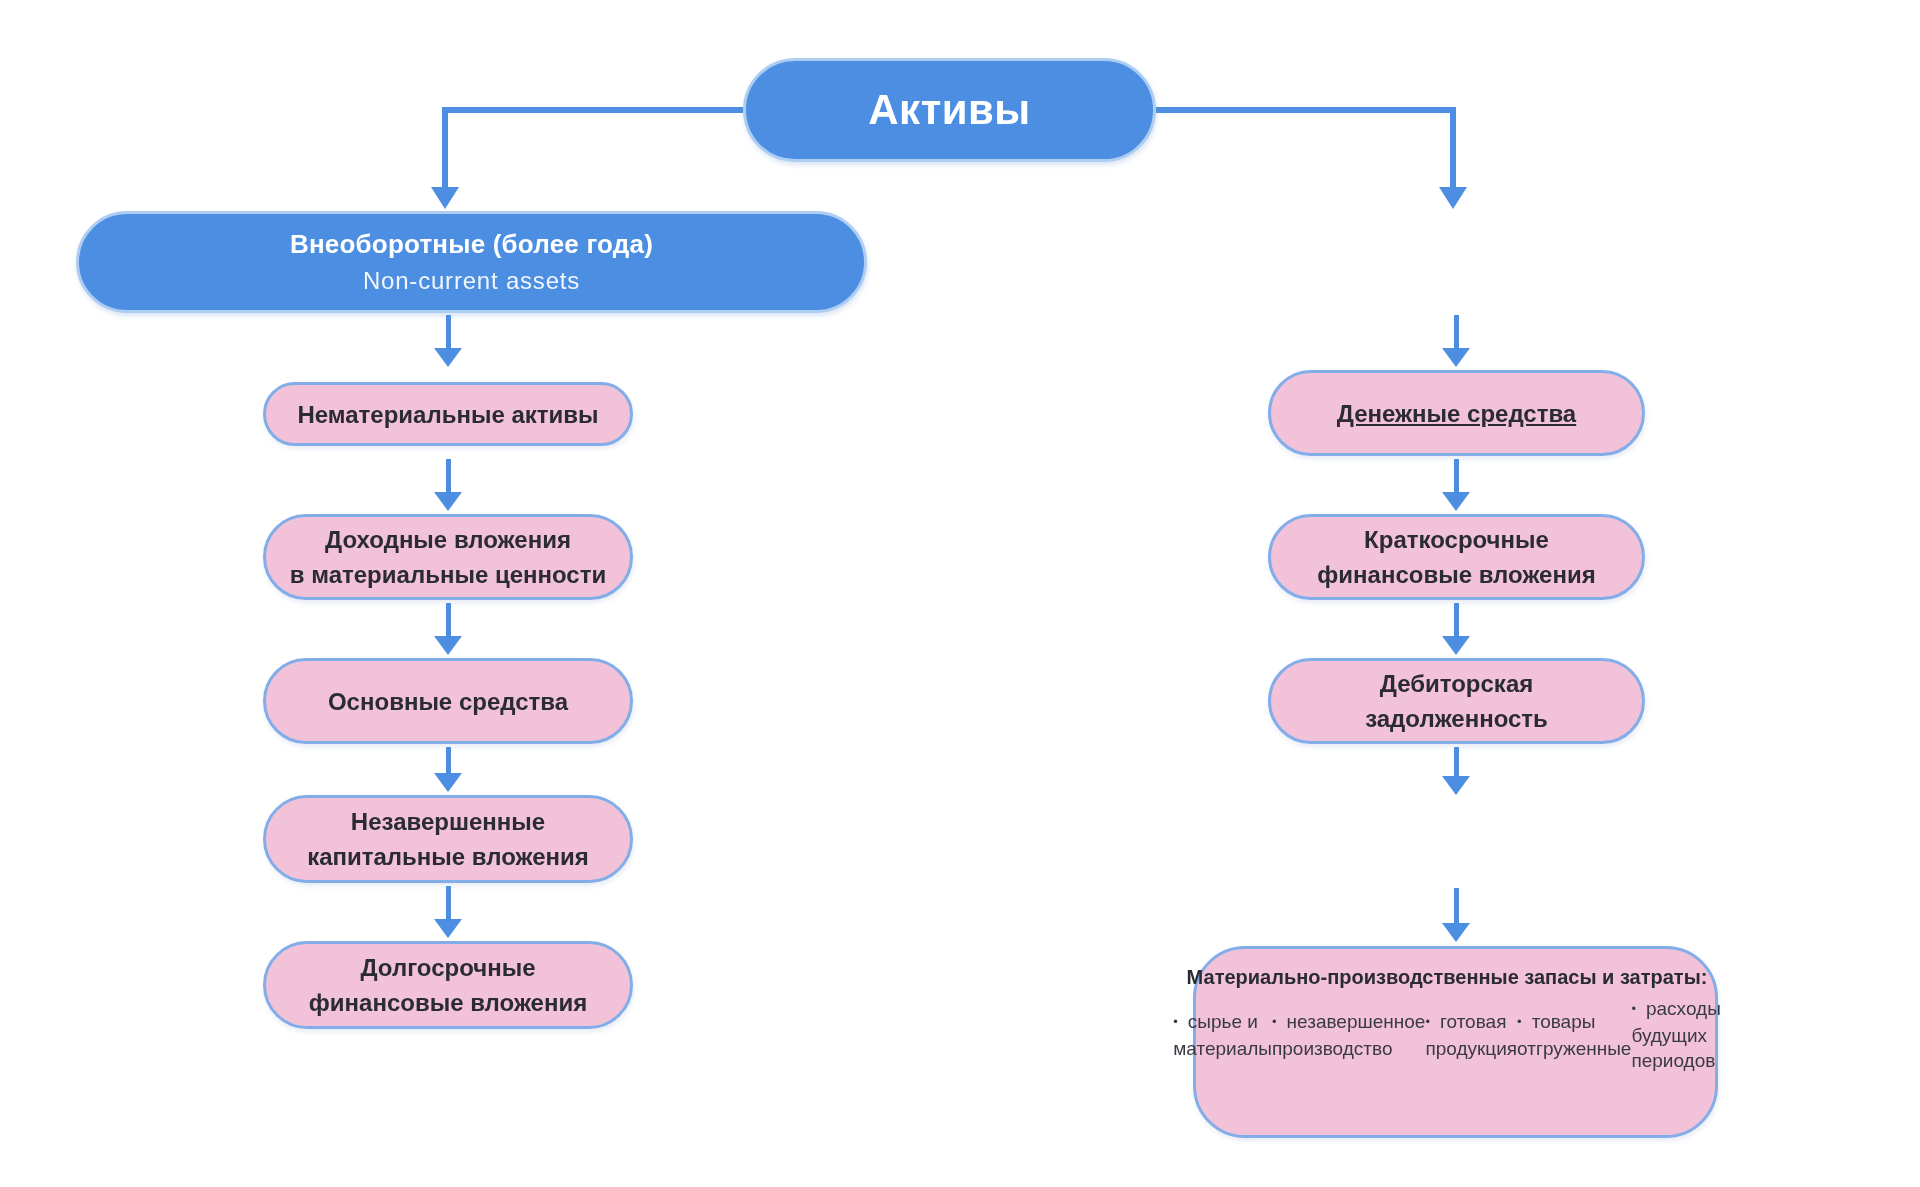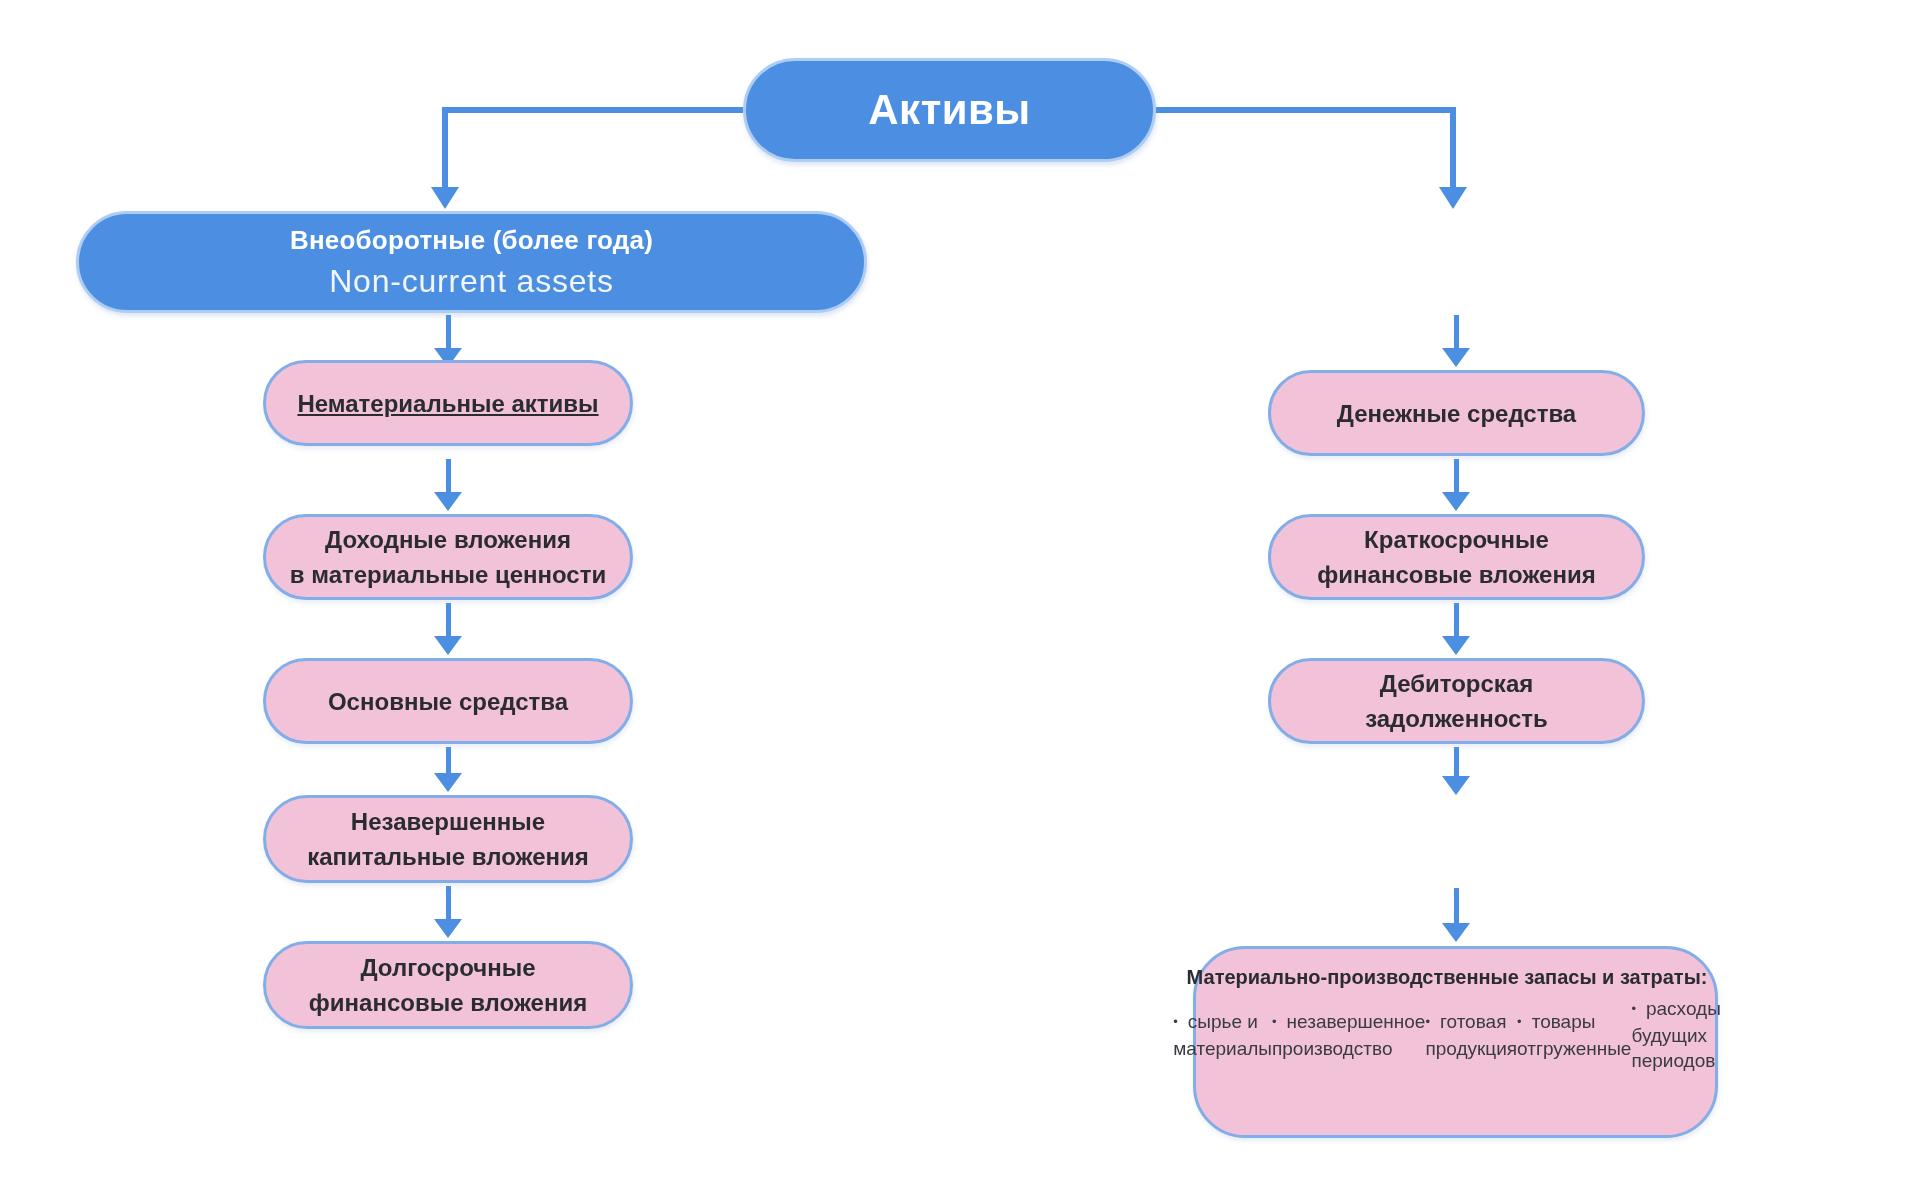--- a/index.html
+++ b/index.html
@@ -39,21 +39,21 @@
   .node.header {
     border-radius: 52px;
   }
   .header .h-title {
     font-weight: bold;
     font-size: 26px;
     letter-spacing: 0.2px;
   }
   .header .h-sub {
     font-weight: 300;
-    font-size: 32px;
+    font-size: 24px;
     color: rgba(255, 255, 255, 0.92);
     letter-spacing: 0.8px;
     margin-top: 7px;
   }
   .node.pink {
     background: var(--node-pink, #f2c3d8);
     border: 3px solid var(--node-pink-border, #83ade8);
     border-radius: 46px;
     color: var(--text-dark, #2b2b33);
     font-weight: bold;
@@ -161,21 +161,21 @@
   </div>
   <div class="v-arrow" style="left:434px;top:747px;height:45px;">
     <div class="shaft"></div>
     <div class="head"></div>
   </div>
   <div class="v-arrow" style="left:434px;top:886px;height:52px;">
     <div class="shaft"></div>
     <div class="head"></div>
   </div>
 
-  <div class="node pink" style="left:263px;top:360px;width:370px;height:86px;text-decoration:underline;">
+  <div class="node pink" style="left:263px;top:382px;width:370px;height:64px;">
     <div>Нематериальные активы</div>
   </div>
   <div class="node pink" style="left:263px;top:514px;width:370px;height:86px;">
     <div>Доходные вложения</div>
     <div>в материальные ценности</div>
   </div>
   <div class="node pink" style="left:263px;top:658px;width:370px;height:86px;">
     <div>Основные средства</div>
   </div>
   <div class="node pink" style="left:263px;top:795px;width:370px;height:88px;">
@@ -201,21 +201,21 @@
   </div>
   <div class="v-arrow" style="left:1442px;top:747px;height:48px;">
     <div class="shaft"></div>
     <div class="head"></div>
   </div>
   <div class="v-arrow" style="left:1442px;top:888px;height:54px;">
     <div class="shaft"></div>
     <div class="head"></div>
   </div>
 
-  <div class="node pink" style="left:1268px;top:370px;width:377px;height:86px;">
+  <div class="node pink" style="left:1268px;top:370px;width:377px;height:86px;text-decoration:underline;">
     <div>Денежные средства</div>
   </div>
   <div class="node pink" style="left:1268px;top:514px;width:377px;height:86px;">
     <div>Краткосрочные</div>
     <div>финансовые вложения</div>
   </div>
   <div class="node pink" style="left:1268px;top:658px;width:377px;height:86px;">
     <div>Дебиторская</div>
     <div>задолженность</div>
   </div>

